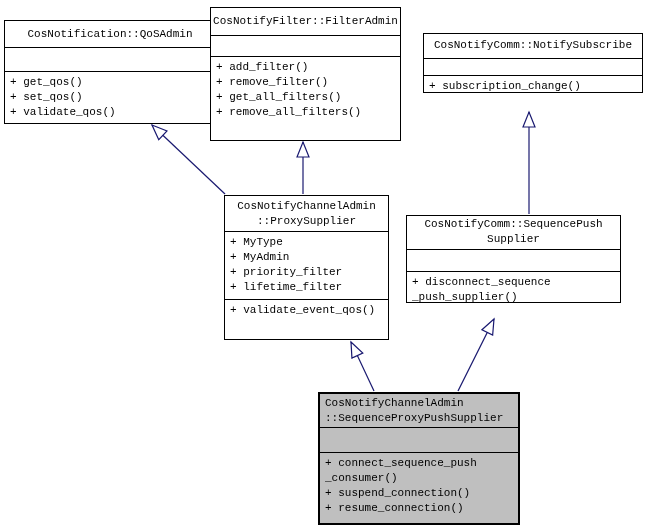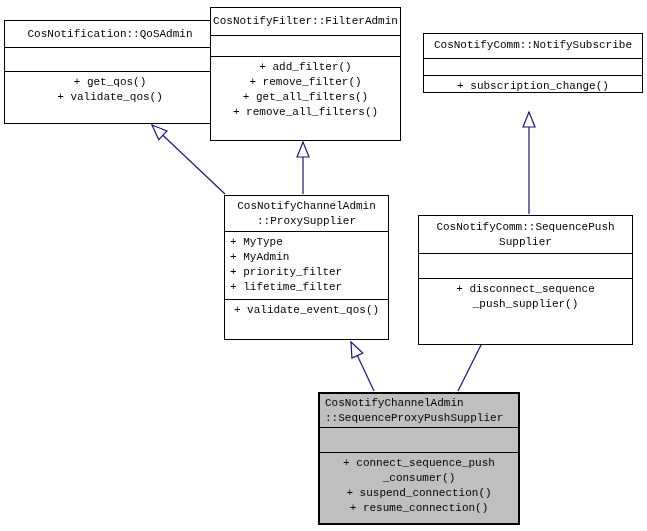--- a/index.html
+++ b/index.html
@@ -18,40 +18,40 @@
     font-size:11px;line-height:15px;font-family:Liberation Mono, monospace;
   }
   .class-box.highlight{background:var(--highlight);border-width:2px;}
   .sec{box-sizing:border-box;overflow:hidden;}
   .sec + .sec{border-top:1px solid var(--box-border);}
   .title-sec{display:flex;flex-direction:column;justify-content:center;}
   .title-sec.center{align-items:center;text-align:center;}
   .title-sec.left{align-items:flex-start;text-align:left;padding-left:5px;}
   .body-sec{padding:3px 5px 0 5px;}
   .body-sec div{white-space:nowrap;}
-  .grow{flex:1 1 auto;text-align:center;}
+  .grow{flex:1 1 auto;}
 
   
   #box-qos-admin{left:4px;top:20px;width:212px;height:104px;}
   #box-qos-admin .title-sec{height:26px;}
   #box-qos-admin .attrs{height:24px;}
 
   #box-filter-admin{left:210px;top:7px;width:191px;height:134px;}
   #box-filter-admin .title-sec{height:27px;}
   #box-filter-admin .attrs{height:21px;}
 
   #box-notify-subscribe{left:423px;top:33px;width:220px;height:60px;}
   #box-notify-subscribe .title-sec{height:28px;}
   #box-notify-subscribe .attrs{height:20px;}
 
   #box-proxy-supplier{left:224px;top:195px;width:165px;height:145px;}
   #box-proxy-supplier .title-sec{height:35px;}
   #box-proxy-supplier .attrs{height:68px;}
 
-  #box-seq-push-supplier{left:418px;top:215px;width:215px;height:130px;}
+  #box-seq-push-supplier{left:406px;top:215px;width:215px;height:88px;}
   #box-seq-push-supplier .title-sec{height:37px;}
   #box-seq-push-supplier .attrs{height:25px;}
 
   #box-seq-proxy-push-supplier{left:318px;top:392px;width:202px;height:133px;}
   #box-seq-proxy-push-supplier .title-sec{height:33px;}
   #box-seq-proxy-push-supplier .attrs{height:25px;}
 
   .rel-line{stroke:var(--arrow);stroke-width:1.2;fill:none;}
   .rel-head{fill:var(--bg);stroke:var(--arrow);stroke-width:1.2;}
 </style>
@@ -83,20 +83,21 @@
     </g>
   </svg>
 
   <div class="class-box" id="box-qos-admin">
     <div class="sec title-sec center">
       <div>CosNotification::QoSAdmin</div>
     </div>
     <div class="sec attrs body-sec"></div>
     <div class="sec body-sec grow">
       <div>+ get_qos()</div>
+      <div>+ set_qos()</div>
       <div>+ validate_qos()</div>
     </div>
   </div>
 
   <div class="class-box" id="box-filter-admin">
     <div class="sec title-sec center">
       <div>CosNotifyFilter::FilterAdmin</div>
     </div>
     <div class="sec attrs body-sec"></div>
     <div class="sec body-sec grow">

